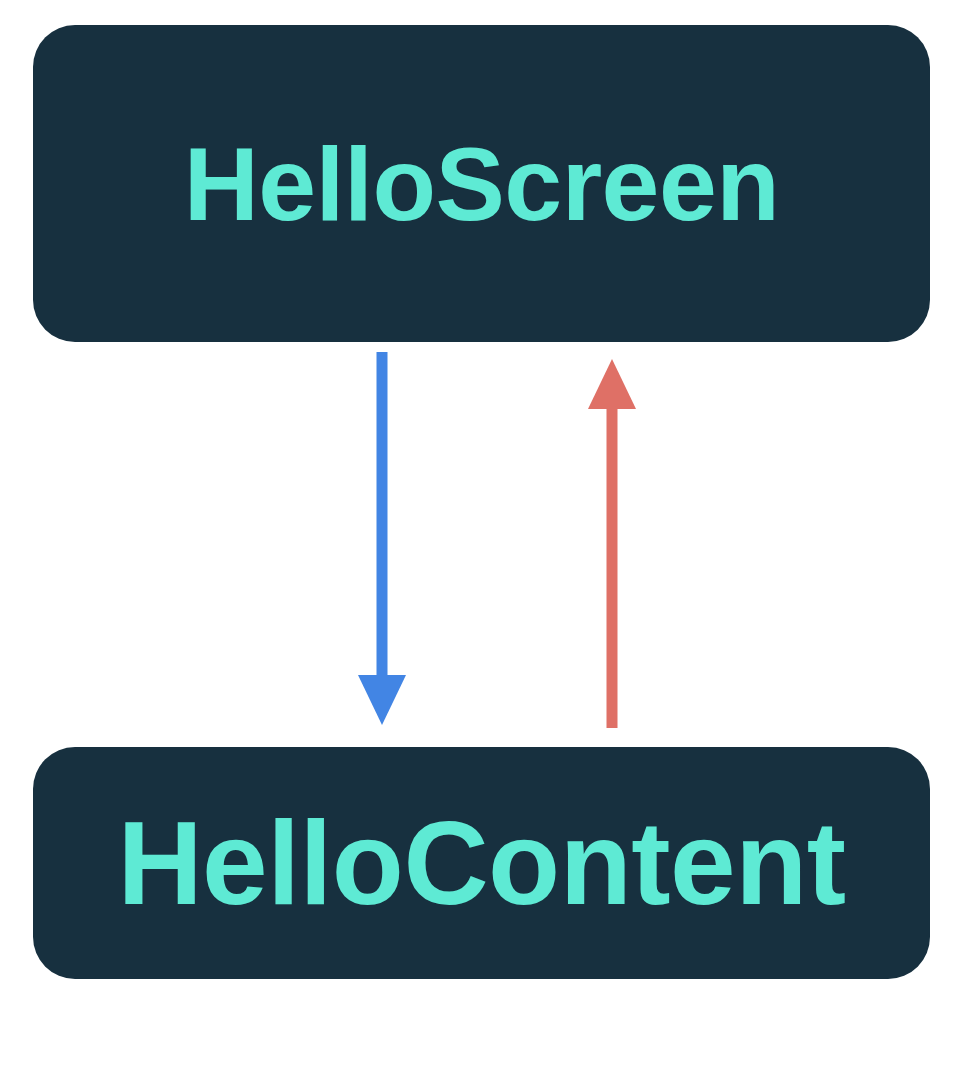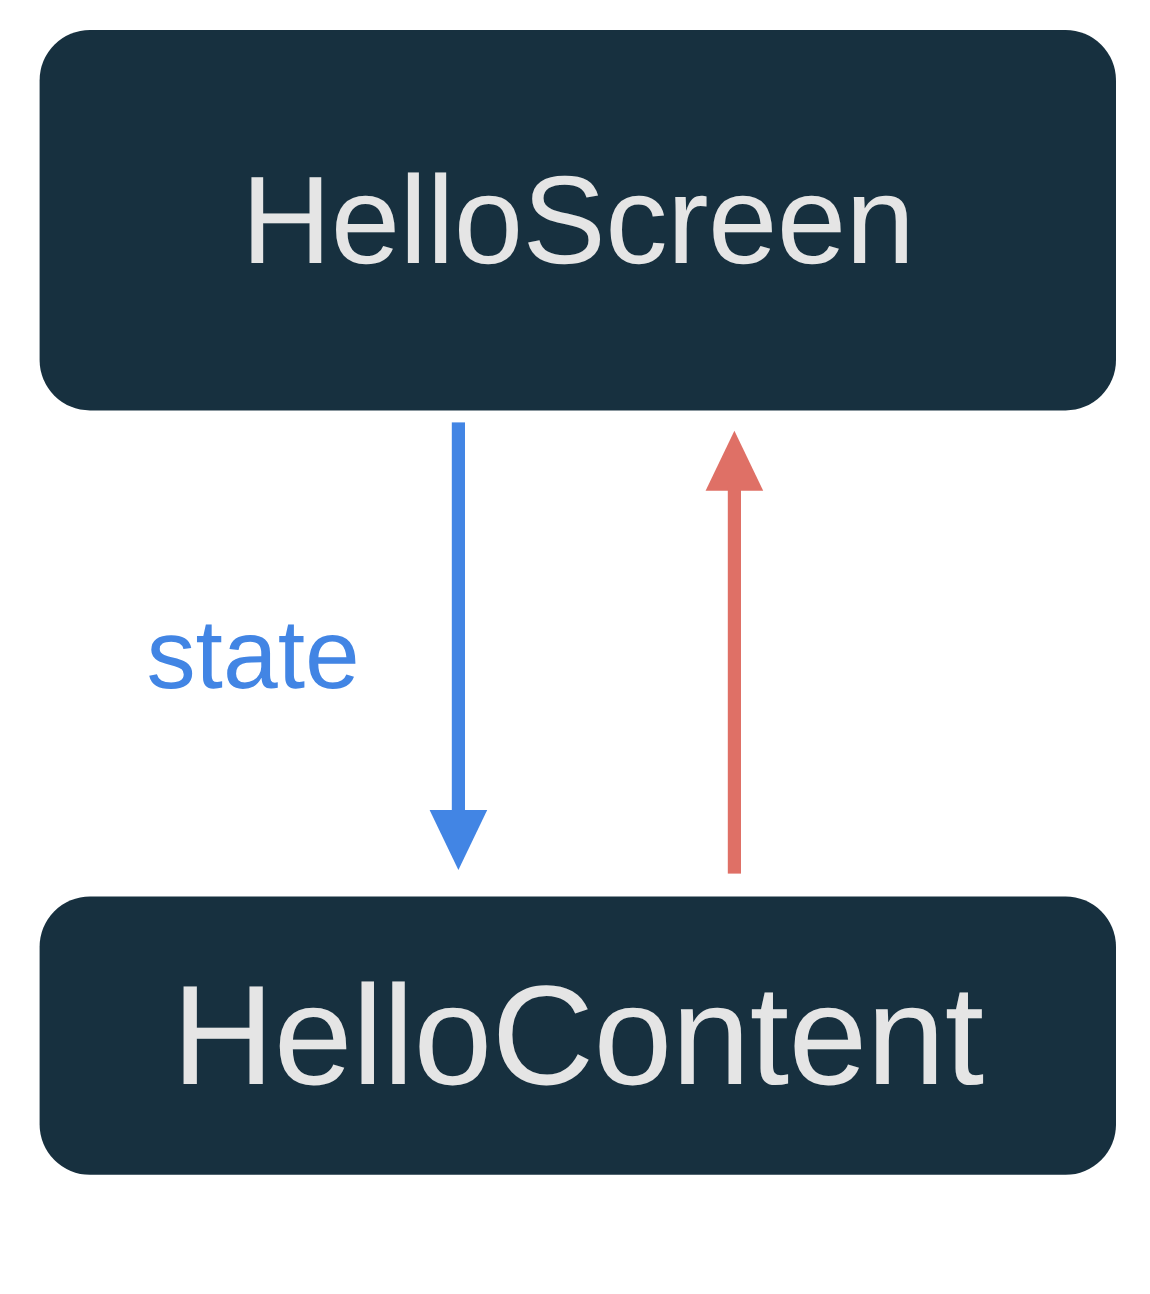--- a/index.html
+++ b/index.html
@@ -23,23 +23,23 @@
   .node-box {
     position: absolute;
     box-sizing: border-box;
     display: flex;
     align-items: center;
     justify-content: center;
     border-radius: 42px;
     background: #17303f;
   }
   .node-label {
-    color: #e5e5e5;
+    color: #5eead4;
     font-family: "Liberation Sans", sans-serif;
-    font-weight: 400;
+    font-weight: 700;
     letter-spacing: -0.5px;
     white-space: nowrap;
     line-height: 1;
   }
 
   #node-hello-screen {
     left: 33px;
     top: 25px;
     width: 897px;
     height: 317px;
@@ -108,20 +108,19 @@
   <svg id="arrow-state" class="arrow-svg" viewBox="0 0 64 380" aria-hidden="true">
     <rect x="26.5" y="0" width="11" height="328" fill="#4285E4"></rect>
     <polygon points="8,323 56,323 32,373" fill="#4285E4"></polygon>
   </svg>
 
   <svg id="arrow-event" class="arrow-svg" viewBox="0 0 64 380" aria-hidden="true">
     <polygon points="32,7 56,57 8,57" fill="#DF7066"></polygon>
     <rect x="26.5" y="54" width="11" height="322" fill="#DF7066"></rect>
   </svg>
 
-  <div id="edge-label-state" class="edge-label">state</div>
 
 
   <div id="node-hello-content" class="node-box">
     <span class="node-label">HelloContent</span>
   </div>
 
 </div>
 
 </body></html>

